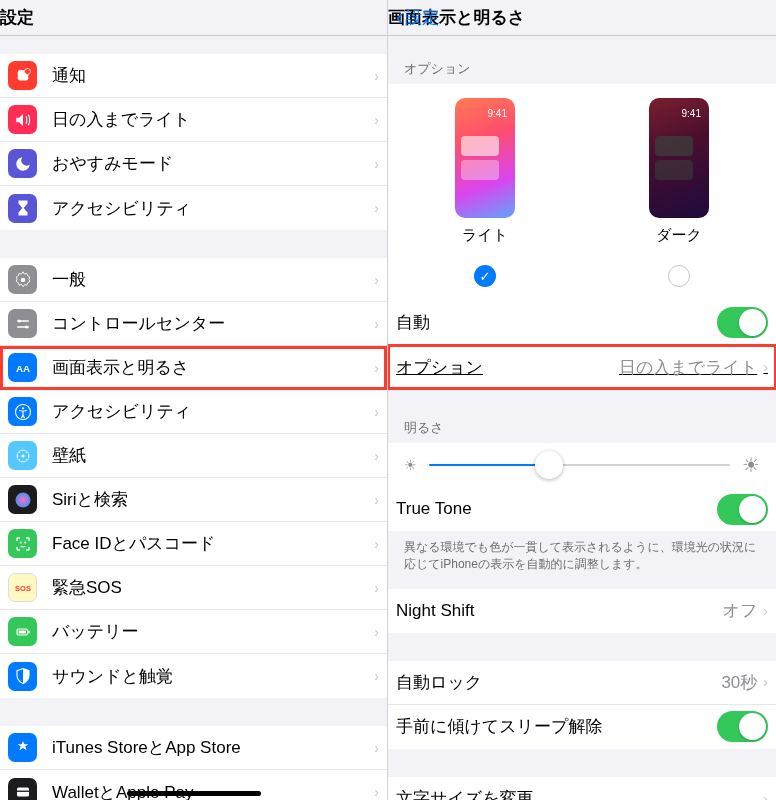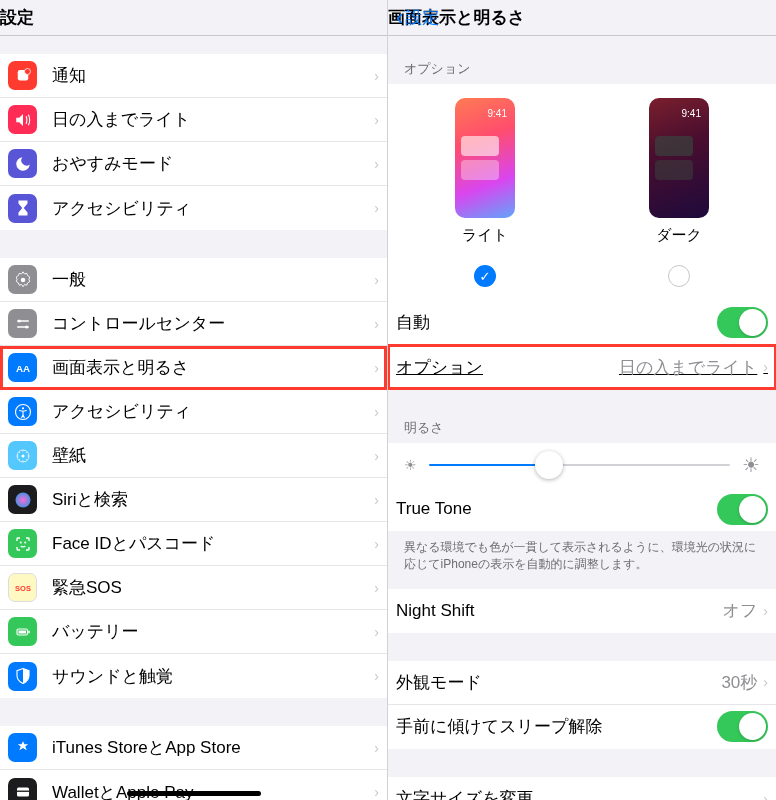--- a/index.html
+++ b/index.html
@@ -299,21 +299,21 @@
     <div class="group-block" style="margin-top:8px">
       <div class="row">
         <div class="row-label">Night Shift</div>
         <div class="row-value">オフ</div>
         <span class="chevron">›</span>
       </div>
     </div>
 
     <div class="group-block" style="margin-top:28px">
       <div class="row">
-        <div class="row-label">外観モード</div>
+        <div class="row-label">自動ロック</div>
         <div class="row-value">30秒</div>
         <span class="chevron">›</span>
       </div>
       <div class="row">
         <div class="row-label">手前に傾けてスリープ解除</div>
         <div class="toggle"></div>
       </div>
     </div>
 
     <div class="group-block" style="margin-top:28px">

